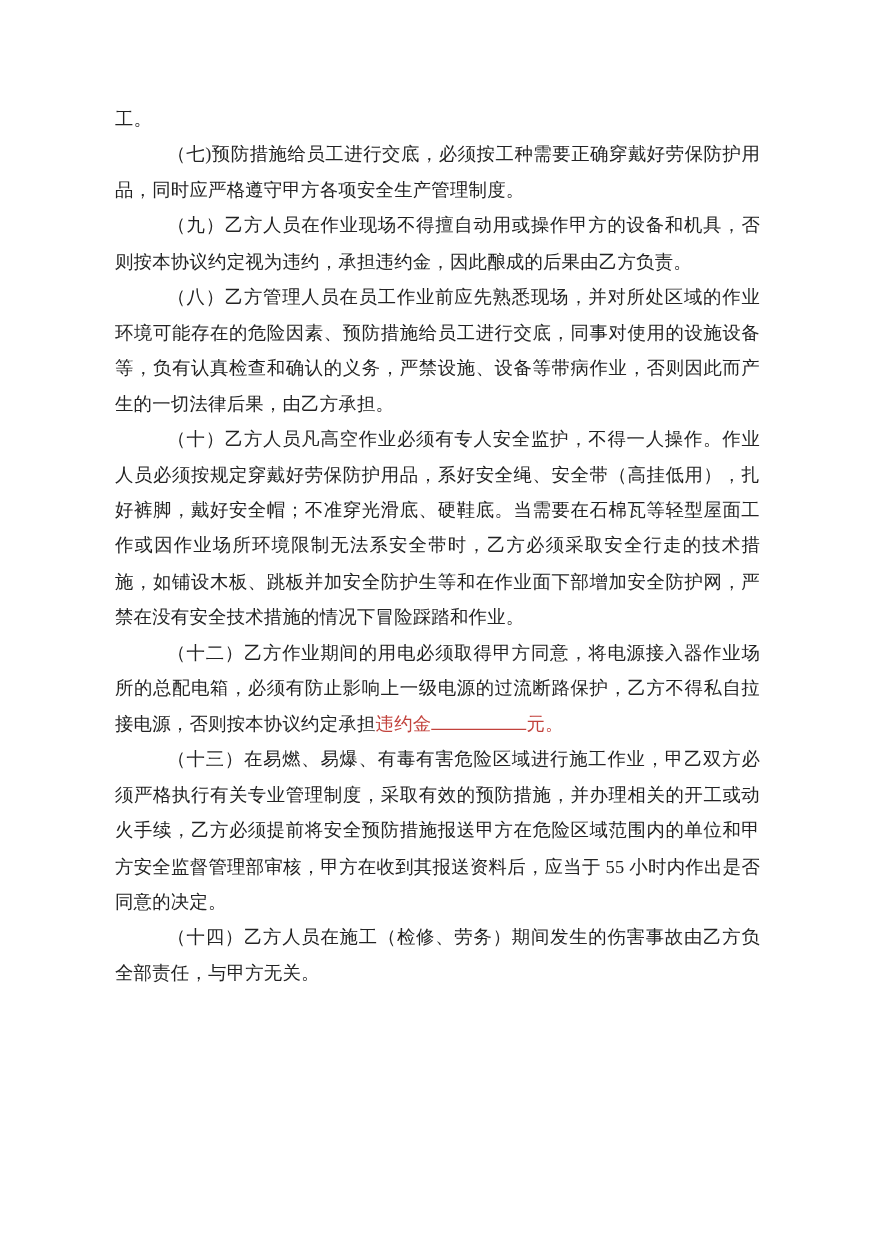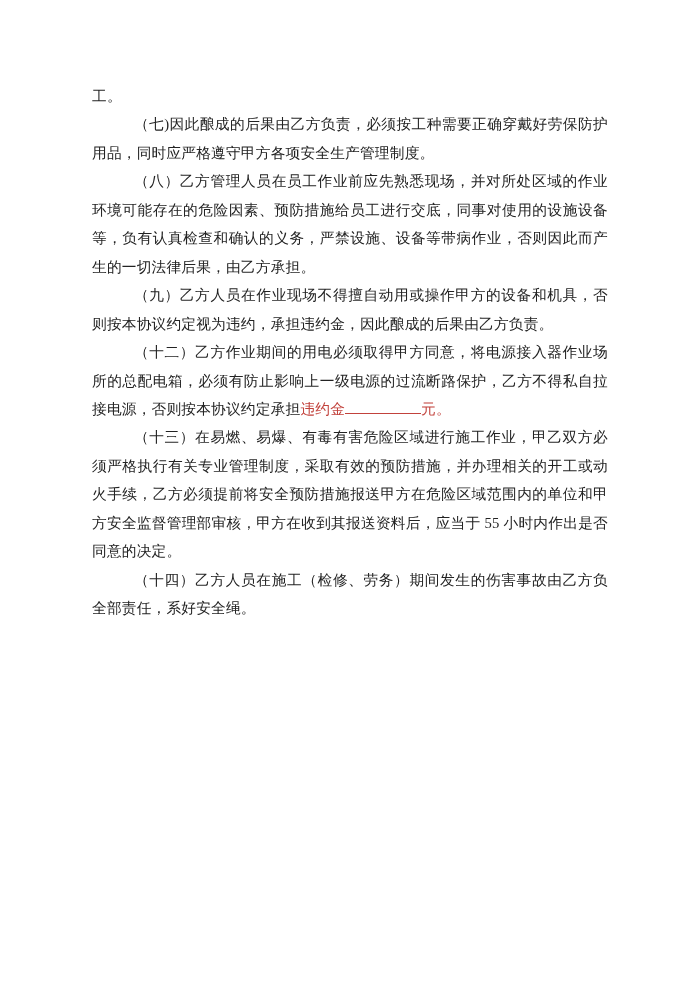--- a/index.html
+++ b/index.html
@@ -44,20 +44,21 @@
     border-bottom: 1px solid var(--red);
     vertical-align: baseline;
   }
 </style>
 </head>
 <body>
 
 <div class="page">
   <div id="doc-body">
       <p class="para"><span class="run-normal">工。</span></p>
-      <p class="para indent"><span class="run-normal">（七)因此酿成的后果由乙方负责，必须按工种需要正确穿戴好劳保防护用品，同时应严格遵守甲方各项安全生产管理制度。</span></p>
+      <p class="para indent"><span class="run-normal">（七)预防措施给员工进行交底，必须按工种需要正确穿戴好劳保防护用品，同时应严格遵守甲方各项安全生产管理制度。</span></p>
+      <p class="para indent"><span class="run-normal">（九）乙方人员在作业现场不得擅自动用或操作甲方的设备和机具，否则按本协议约定视为违约，承担违约金，因此酿成的后果由乙方负责。</span></p>
       <p class="para indent"><span class="run-normal">（八）乙方管理人员在员工作业前应先熟悉现场，并对所处区域的作业环境可能存在的危险因素、预防措施给员工进行交底，同事对使用的设施设备等，负有认真检查和确认的义务，严禁设施、设备等带病作业，否则因此而产生的一切法律后果，由乙方承担。</span></p>
-      <p class="para indent"><span class="run-normal">（九）乙方人员在作业现场不得擅自动用或操作甲方的设备和机具，否则按本协议约定视为违约，承担违约金，因此酿成的后果由乙方负责。</span></p>
+      <p class="para indent"><span class="run-normal">（十）乙方人员凡高空作业必须有专人安全监护，不得一人操作。作业人员必须按规定穿戴好劳保防护用品，系好安全绳、安全带（高挂低用），扎好裤脚，戴好安全帽；不准穿光滑底、硬鞋底。当需要在石棉瓦等轻型屋面工作或因作业场所环境限制无法系安全带时，乙方必须采取安全行走的技术措施，如铺设木板、跳板并加安全防护生等和在作业面下部增加安全防护网，严禁在没有安全技术措施的情况下冒险踩踏和作业。</span></p>
       <p class="para indent"><span class="run-normal">（十二）乙方作业期间的用电必须取得甲方同意，将电源接入器作业场所的总配电箱，必须有防止影响上一级电源的过流断路保护，乙方不得私自拉接电源，否则按本协议约定承担</span><span class="run-red">违约金</span><span class="blank-line"></span><span class="run-red">元。</span></p>
       <p class="para indent"><span class="run-normal">（十三）在易燃、易爆、有毒有害危险区域进行施工作业，甲乙双方必须严格执行有关专业管理制度，采取有效的预防措施，并办理相关的开工或动火手续，乙方必须提前将安全预防措施报送甲方在危险区域范围内的单位和甲方安全监督管理部审核，甲方在收到其报送资料后，应当于 55 小时内作出是否同意的决定。</span></p>
-      <p class="para indent"><span class="run-normal">（十四）乙方人员在施工（检修、劳务）期间发生的伤害事故由乙方负全部责任，系好安全绳。</span></p>
+      <p class="para indent"><span class="run-normal">（十四）乙方人员在施工（检修、劳务）期间发生的伤害事故由乙方负全部责任，与甲方无关。</span></p>
     </div>
 </div>
 
 </body></html>

